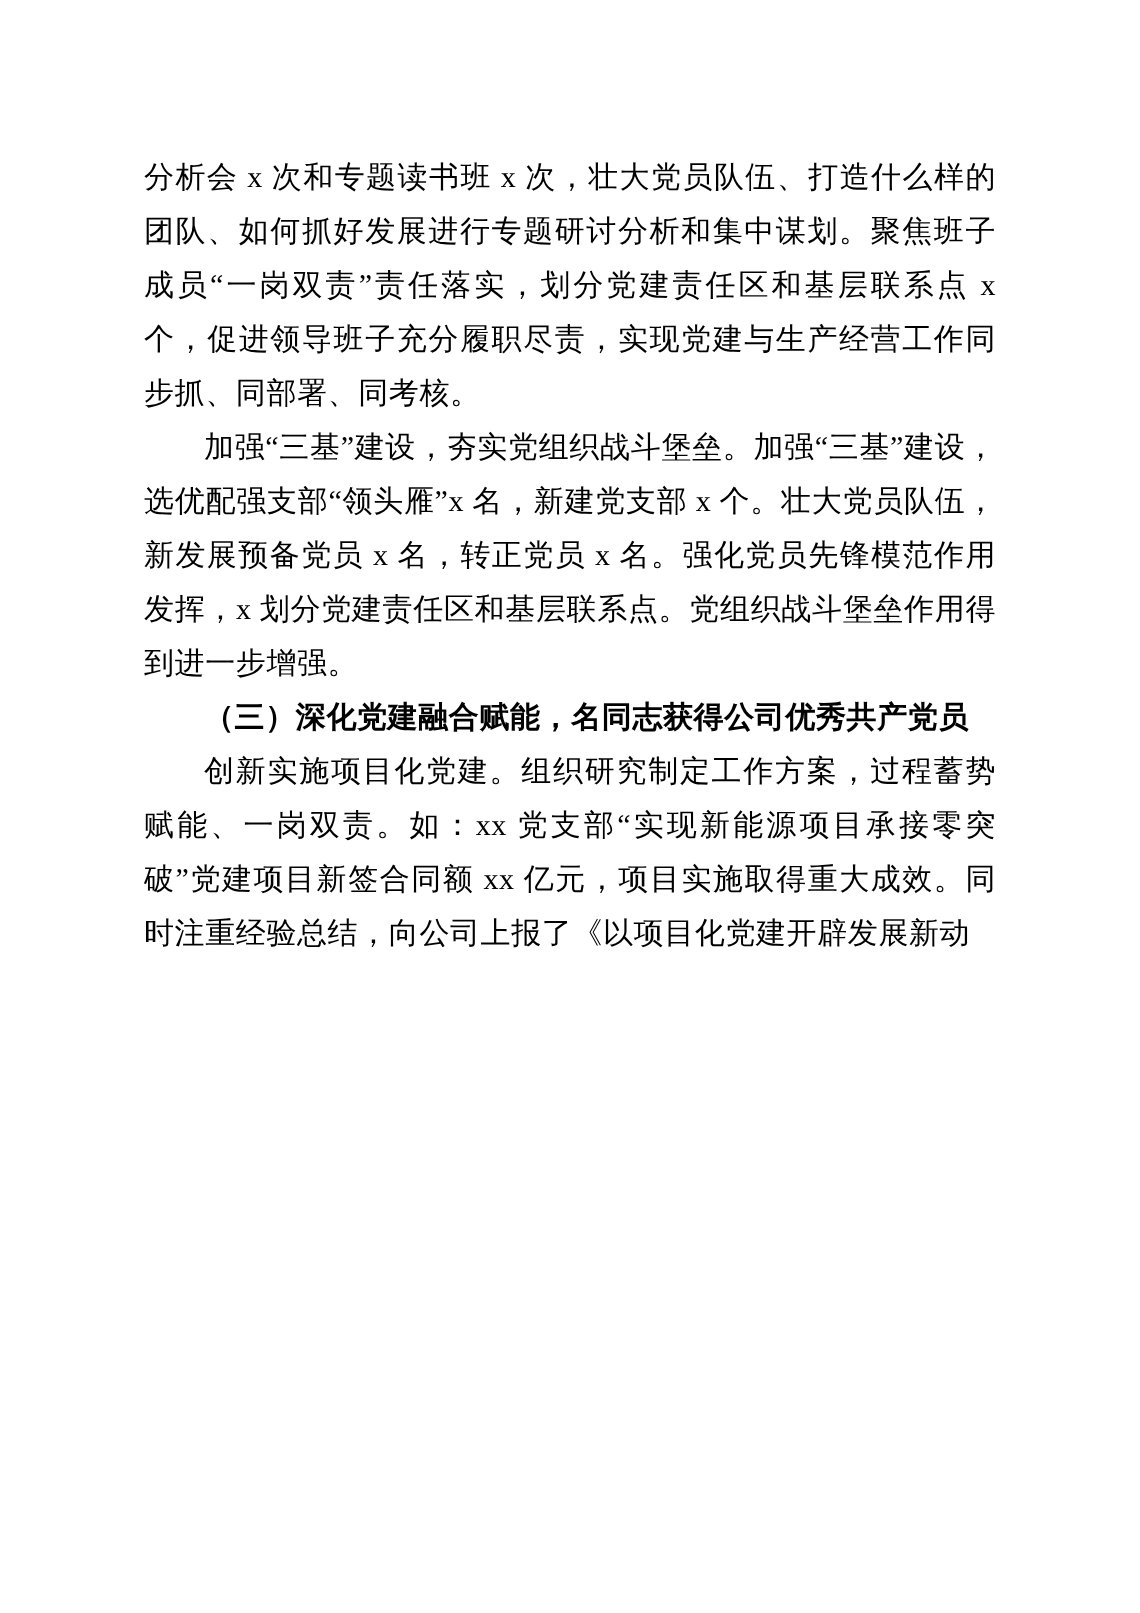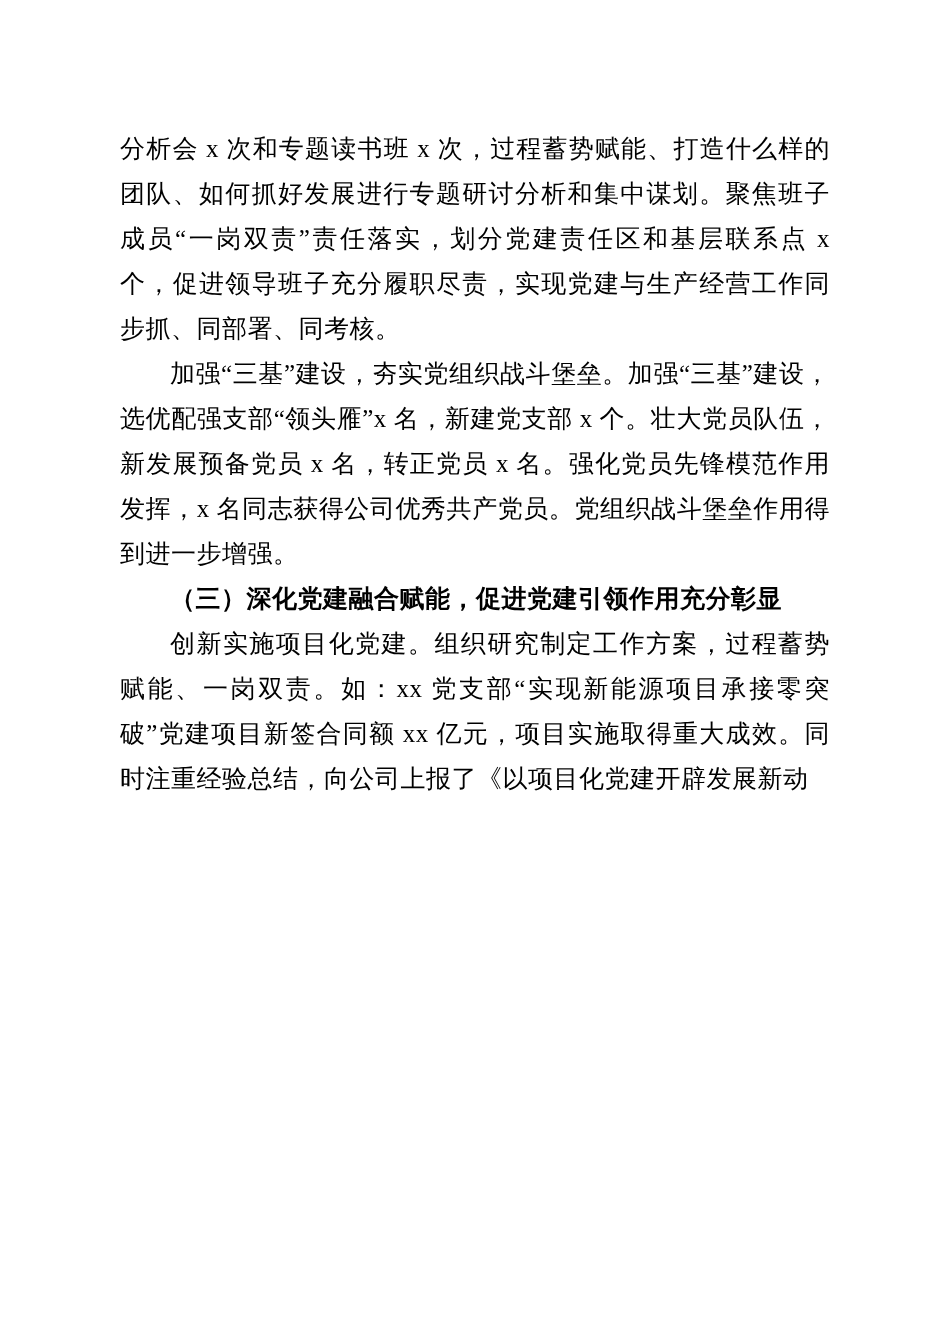--- a/index.html
+++ b/index.html
@@ -34,17 +34,17 @@
     text-indent: 0;
   }
   .para.heading {
     font-weight: bold;
   }
 </style>
 </head>
 <body>
 
 <div class="page">
-  <p class="para continuation">分析会 x 次和专题读书班 x 次，过程蓄势赋能、打造什么样的团队、如何抓好发展进行专题研讨分析和集中谋划。聚焦班子成员“一岗双责”责任落实，划分党建责任区和基层联系点 x 个，促进领导班子充分履职尽责，实现党建与生产经营工作同步抓、同部署、同考核。</p>
-  <p class="para">加强“三基”建设，夯实党组织战斗堡垒。加强“三基”建设，选优配强支部“领头雁”x 名，新建党支部 x 个。壮大党员队伍，新发展预备党员 x 名，转正党员 x 名。强化党员先锋模范作用发挥，x 名同志获得公司优秀共产党员。党组织战斗堡垒作用得到进一步增强。</p>
-  <p class="para heading">（三）深化党建融合赋能，促进党建引领作用充分彰显</p>
+  <p class="para continuation">分析会 x 次和专题读书班 x 次，壮大党员队伍、打造什么样的团队、如何抓好发展进行专题研讨分析和集中谋划。聚焦班子成员“一岗双责”责任落实，划分党建责任区和基层联系点 x 个，促进领导班子充分履职尽责，实现党建与生产经营工作同步抓、同部署、同考核。</p>
+  <p class="para">加强“三基”建设，夯实党组织战斗堡垒。加强“三基”建设，选优配强支部“领头雁”x 名，新建党支部 x 个。壮大党员队伍，新发展预备党员 x 名，转正党员 x 名。强化党员先锋模范作用发挥，x 划分党建责任区和基层联系点。党组织战斗堡垒作用得到进一步增强。</p>
+  <p class="para heading">（三）深化党建融合赋能，名同志获得公司优秀共产党员</p>
   <p class="para">创新实施项目化党建。组织研究制定工作方案，过程蓄势赋能、一岗双责。如：xx 党支部“实现新能源项目承接零突破”党建项目新签合同额 xx 亿元，项目实施取得重大成效。同时注重经验总结，向公司上报了《以项目化党建开辟发展新动</p>
 </div>
 
 </body></html>

